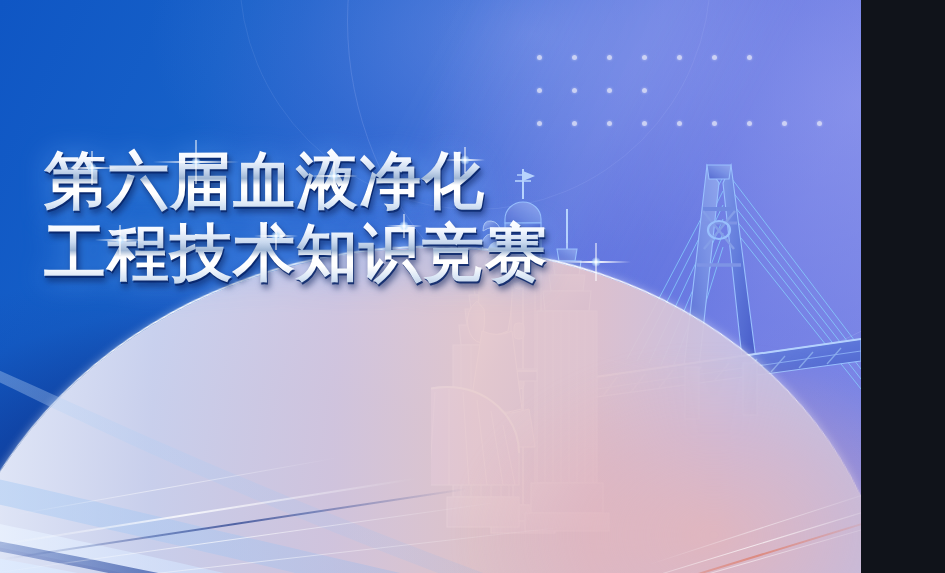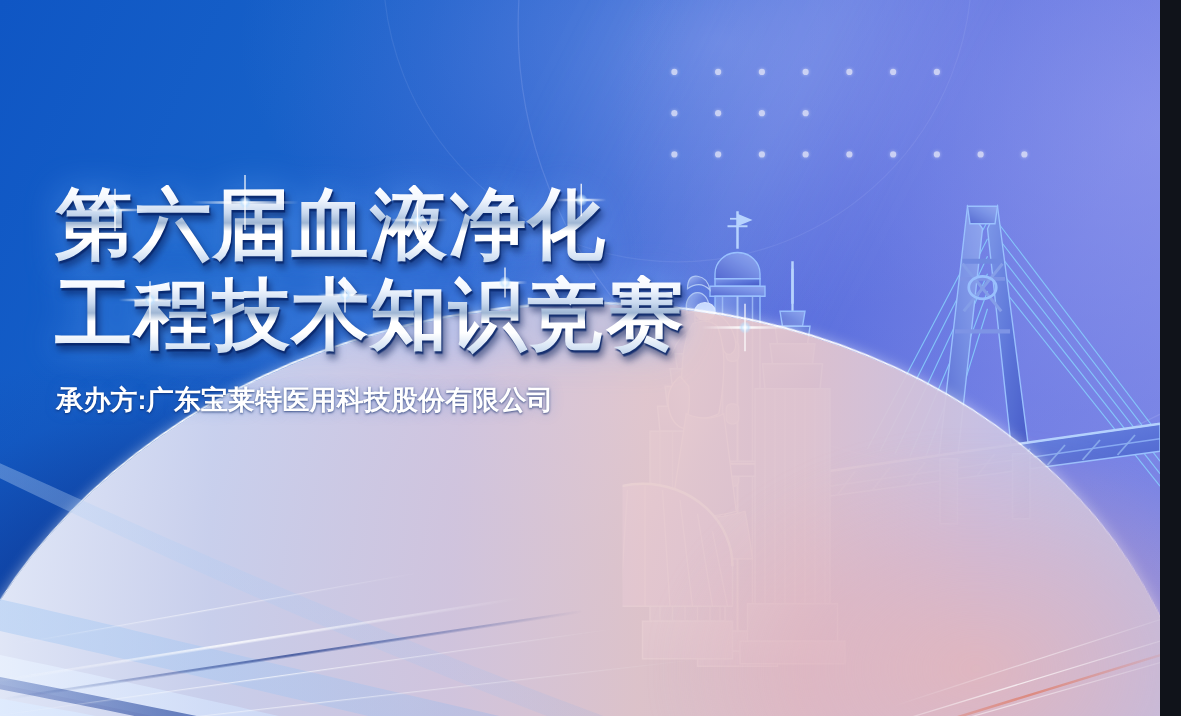--- a/index.html
+++ b/index.html
@@ -2,21 +2,21 @@
 <html><head>
 <meta charset="utf-8">
 <style>
   html, body {
     margin: 0;
     padding: 0;
     background: #10131a;
   }
   #banner {
     position: relative;
-    width: 928px;
+    width: 861px;
     height: 573px;
     overflow: hidden;
     font-family: "Liberation Sans", "DejaVu Sans", sans-serif;
     background: #1159c2;
   }
 
   
   .layer { position: absolute; inset: 0; pointer-events: none; }
 
   
@@ -550,16 +550,15 @@
       <span class="core"></span>
     </div>
   <div class="sparkle" style="left:596px; top:262px;  --w:70px; --h:38px;">
       <span class="core"></span>
     </div>
   <div class="sparkle" style="left:404px; top:226px;  --w:36px; --h:24px;">
       <span class="core"></span>
     </div>
 
   <div class="sub-block">
-    <div class="sub-line">承办方:广东宝莱特医用科技股份有限公司</div>
   </div>
 
 </div>
 
 </body></html>

